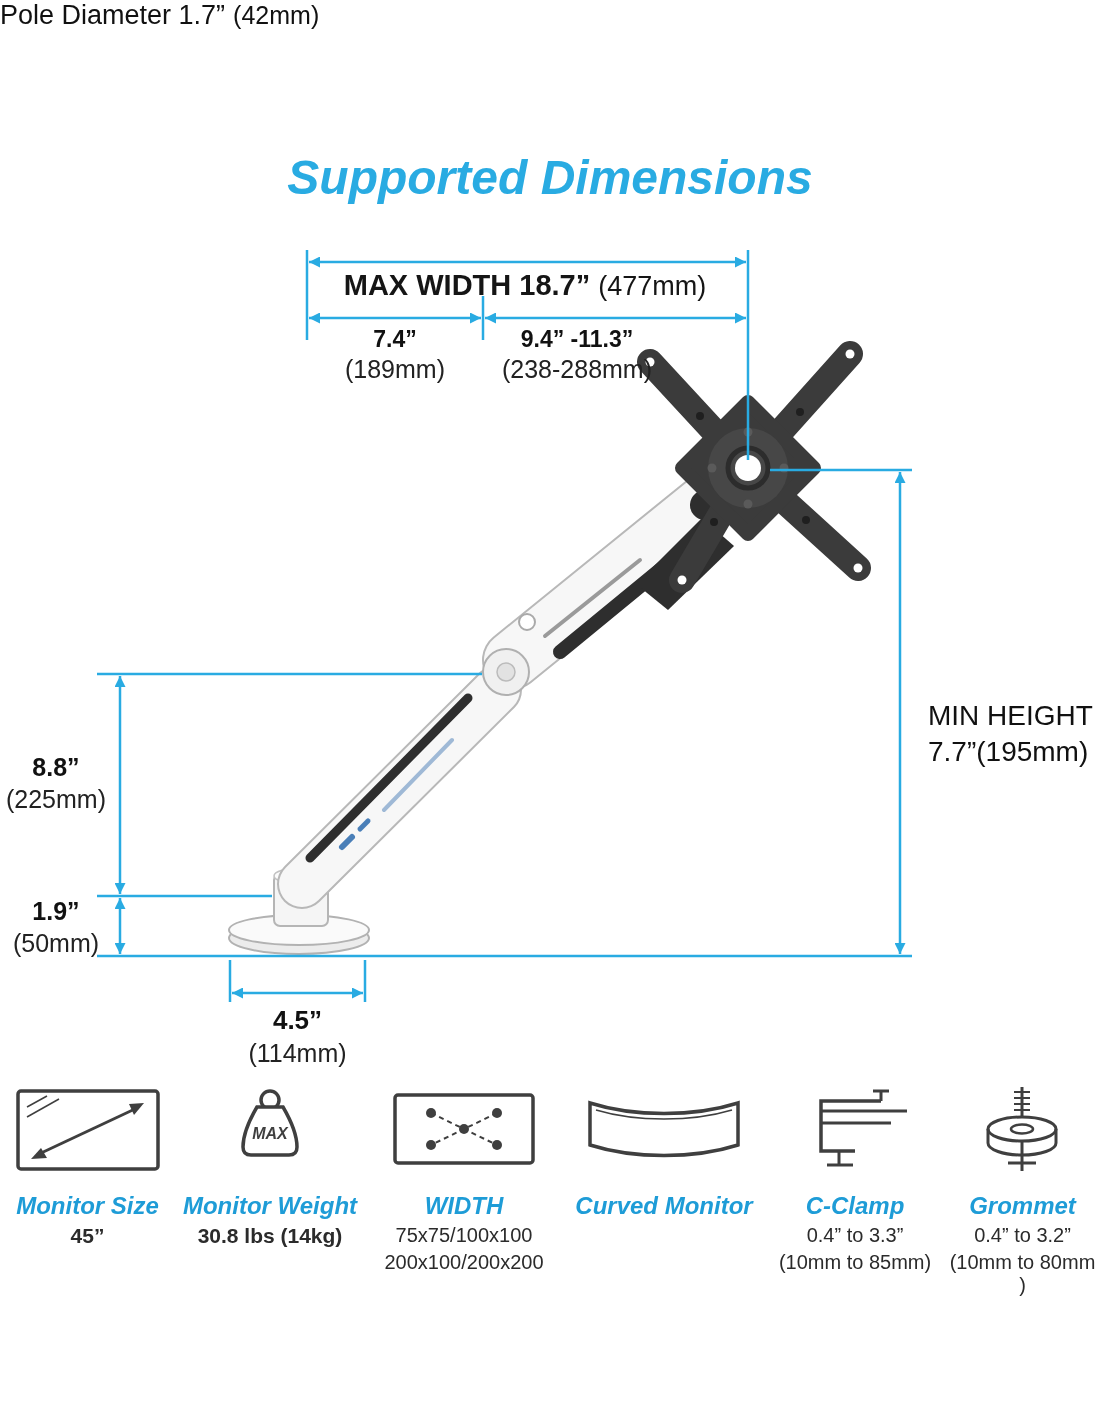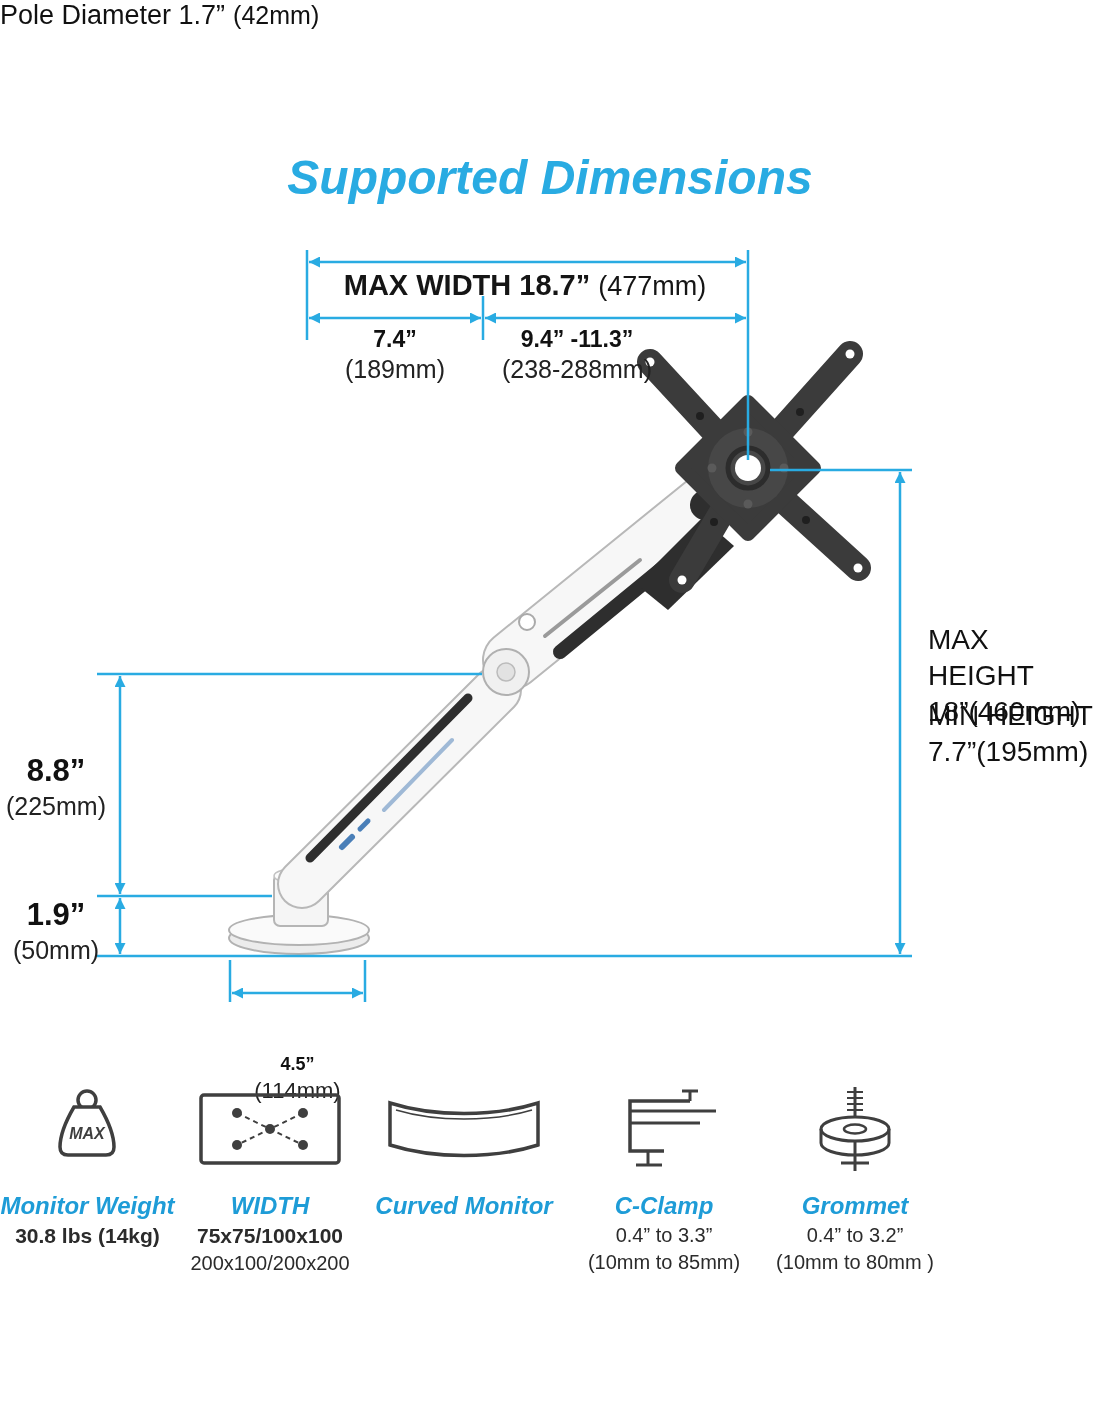--- a/index.html
+++ b/index.html
@@ -20,29 +20,29 @@
   .dmm { font-size:25px; color:#222; margin-top:3px; font-weight:normal; }
 
   .lbl-seg1 { left:325px; top:326px; width:140px; }
   .lbl-seg2 { left:492px; top:326px; width:170px; }
 
   .lbl-height { position:absolute; font-size:28px; color:#111; text-align:left; line-height:36px; }
   .lbl-maxheight { left:928px; top:622px; width:172px; }
   .lbl-minheight { left:928px; top:698px; width:172px; }
 
   .lbl-88 { left:2px; top:753px; width:108px; }
-  .lbl-88 .din, .lbl-19 .din { font-size:31px; }
+  .lbl-88 .din, .lbl-19 .din { font-size:25px; }
   .lbl-19 { left:2px; top:897px; width:108px; }
 
   .lbl-pole { left:378px; top:892px; width:330px; text-align:left; font-size:27px; color:#111; }
   .pole-mm { font-size:25px; margin-left:8px; }
 
   .lbl-base45 { left:225px; top:1006px; width:145px; }
-  .lbl-base45 .din { font-size:18px;margin-top:48px; }
-  .lbl-base45 .dmm { font-size:22px; }
+  .lbl-base45 .din { font-size:26px; }
+  .lbl-base45 .dmm { font-size:25px; }
 
   .features { position:absolute; top:1080px; left:0; width:1100px; display:flex; }
   .feature { display:flex; flex-direction:column; align-items:center; }
   .feature:nth-child(1){ width:175px; }
   .feature:nth-child(2){ width:190px; }
   .feature:nth-child(3){ width:198px; }
   .feature:nth-child(4){ width:202px; }
   .feature:nth-child(5){ width:180px; }
   .feature:nth-child(6){ width:155px; }
   .icon-box { height:100px; display:flex; align-items:center; justify-content:center; }
@@ -173,24 +173,20 @@
   <div class="lbl lbl-seg1">
     <div class="din">7.4”</div>
     <div class="dmm">(189mm)</div>
   </div>
 
   <div class="lbl lbl-seg2">
     <div class="din">9.4” -11.3”</div>
     <div class="dmm">(238-288mm)</div>
   </div>
 
-  <div class="lbl-height lbl-maxheight">
-    <div>MAX HEIGHT</div>
-    <div><span>18”</span><span>(460mm)</span></div>
-  </div>
 
   <div class="lbl-height lbl-minheight">
     <div>MIN HEIGHT</div>
     <div><span>7.7”</span><span>(195mm)</span></div>
   </div>
 
   <div class="lbl lbl-88">
     <div class="din">8.8”</div>
     <div class="dmm">(225mm)</div>
   </div>
@@ -204,20 +200,35 @@
     <span>Pole Diameter 1.7”</span><span class="pole-mm">(42mm)</span>
   </div>
 
   <div class="lbl lbl-base45">
     <div class="din">4.5”</div>
     <div class="dmm">(114mm)</div>
   </div>
 
   <div class="features">
 
+    <div class="feature">
+      <div class="icon-box">
+        <svg width="150" height="95" viewBox="0 0 150 95" fill="none" stroke="#3f3f3f">
+          <rect x="5" y="8" width="140" height="78" rx="3" stroke-width="3.5"></rect>
+          <line x1="14" y1="24" x2="34" y2="13" stroke-width="1.5"></line>
+          <line x1="14" y1="34" x2="46" y2="16" stroke-width="1.5"></line>
+          <line x1="26" y1="71" x2="124" y2="25" stroke-width="3"></line>
+          <polygon points="131,20 121,32 116,21" fill="#3f3f3f" stroke="none"></polygon>
+          <polygon points="18,76 34,75 28,65" fill="#3f3f3f" stroke="none"></polygon>
+        </svg>
+      </div>
+      <div class="fname">Monitor Size</div>
+      <div class="fline fline1">45”</div>
+
+    </div>
 
     <div class="feature">
       <div class="icon-box">
         <svg width="115" height="95" viewBox="0 0 115 95" fill="none" stroke="#3f3f3f">
           <circle cx="57" cy="17" r="9" stroke-width="3.5"></circle>
           <path d="M44,24 C37,36 30,52 30,64 Q30,72 38,72 L76,72 Q84,72 84,64 C84,52 77,36 70,24 Z" fill="#ffffff" stroke-width="3.5"></path>
           <text x="57" y="56" text-anchor="middle" font-size="16" font-weight="bold" font-style="italic" fill="#3f3f3f" stroke="none">MAX</text>
         </svg>
       </div>
       <div class="fname">Monitor Weight</div>

